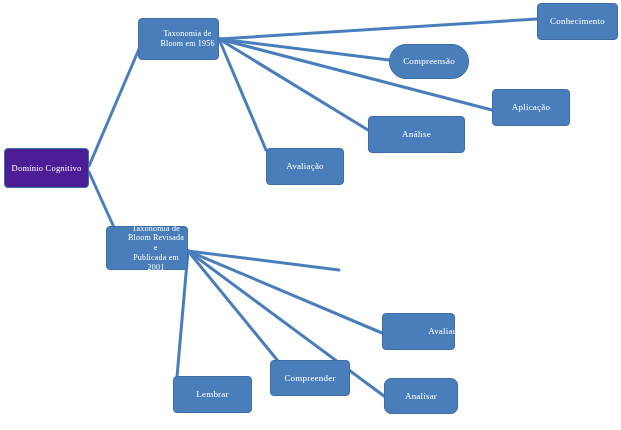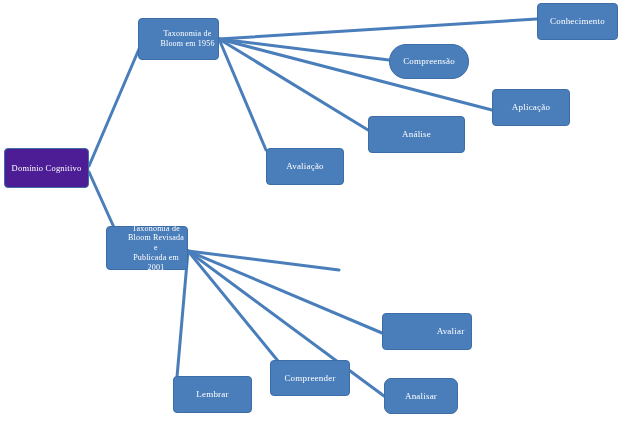--- a/index.html
+++ b/index.html
@@ -104,21 +104,21 @@
 
   <div class="node n-leaf" style="left: 368px; top: 116px; width: 97px; height: 37px; background: rgb(74, 126, 187); border-color: rgb(61, 109, 166); color: rgb(255, 255, 255);">
     <span>Análise</span>
   </div>
 
   <div class="node n-leaf" style="left: 266px; top: 148px; width: 78px; height: 37px; background: rgb(74, 126, 187); border-color: rgb(61, 109, 166); color: rgb(255, 255, 255);">
     <span>Avaliação</span>
   </div>
 
 
-  <div class="node n-leaf" style="left: 382px; top: 313px; width: 90px; height: 37px; background: rgb(74, 126, 187); border-color: rgb(61, 109, 166); color: rgb(255, 255, 255); padding-left: 47px;">
+  <div class="node n-leaf" style="left: 382px; top: 313px; width: 73px; height: 37px; background: rgb(74, 126, 187); border-color: rgb(61, 109, 166); color: rgb(255, 255, 255); padding-left: 47px;">
     <span>Avaliar</span>
   </div>
 
   <div class="node n-leaf" style="left: 270px; top: 360px; width: 80px; height: 36px; background: rgb(74, 126, 187); border-color: rgb(61, 109, 166); color: rgb(255, 255, 255);">
     <span>Compreender</span>
   </div>
 
   <div class="node n-leaf" style="left: 384px; top: 378px; width: 74px; height: 36px; background: rgb(74, 126, 187); border-color: rgb(61, 109, 166); color: rgb(255, 255, 255); border-radius: 7px;">
     <span>Analisar</span>
   </div>

